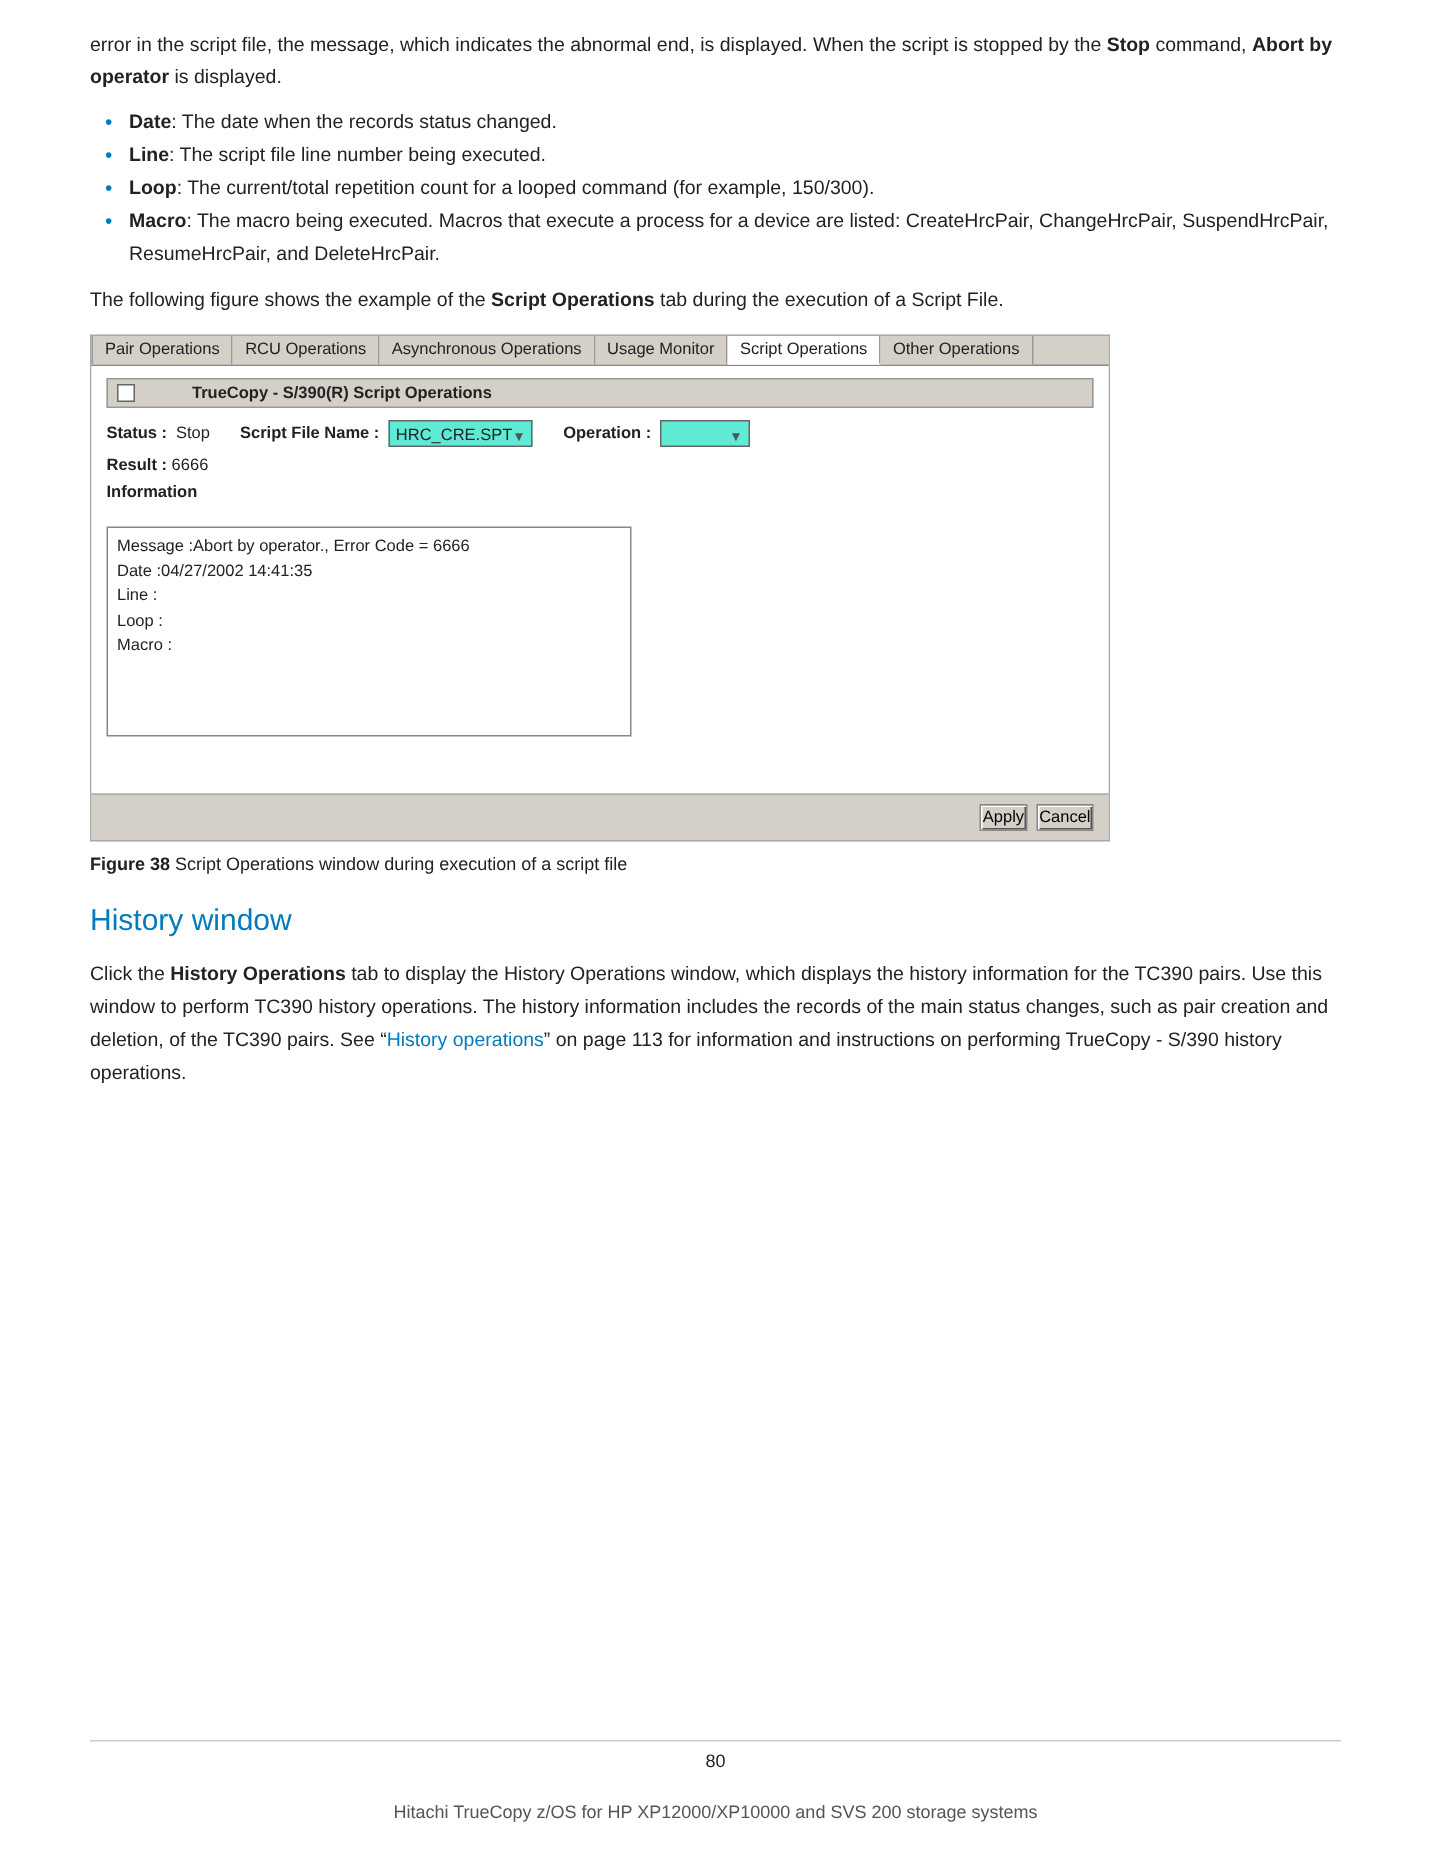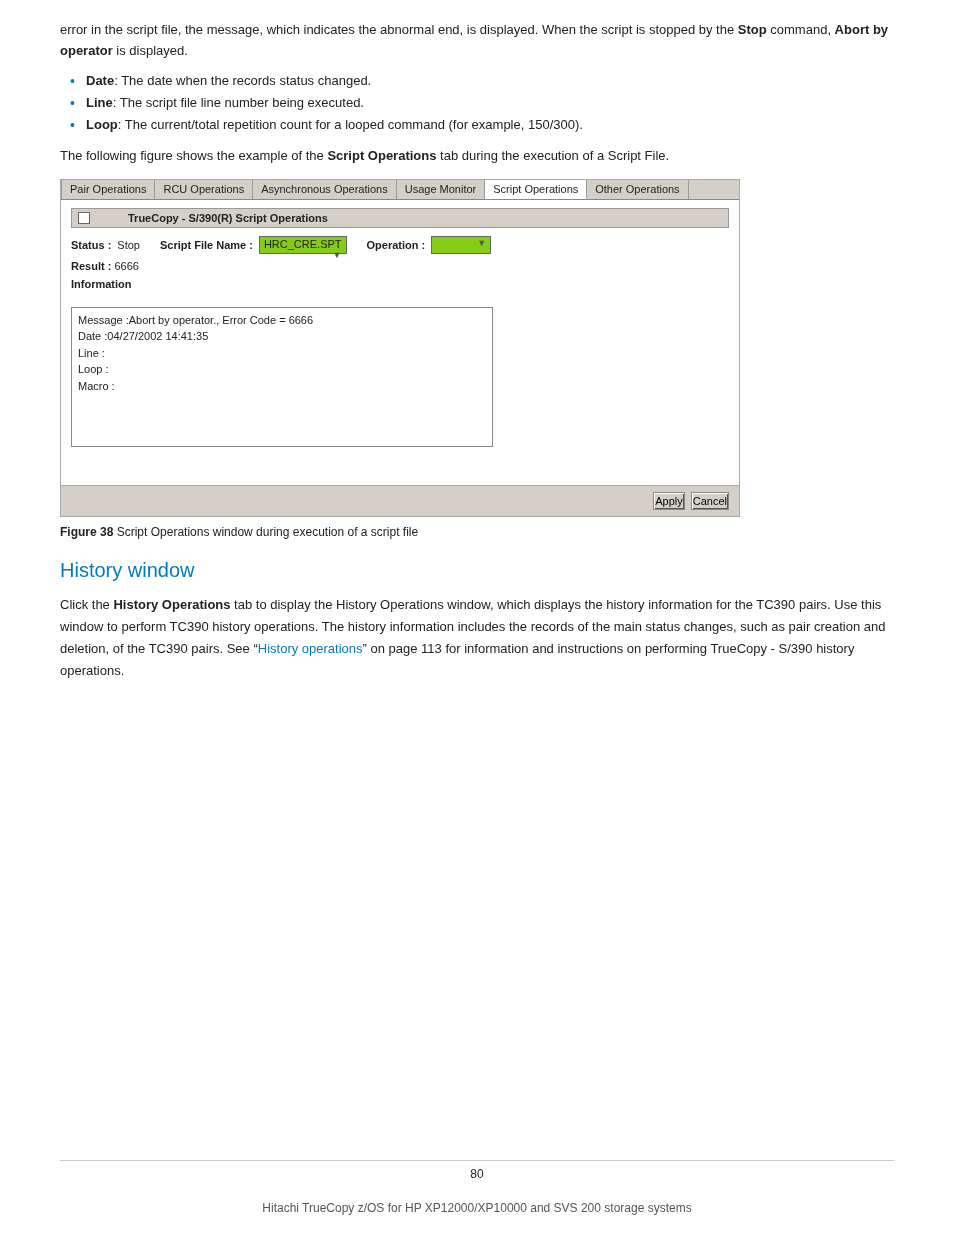--- a/index.html
+++ b/index.html
@@ -120,27 +120,26 @@
       display: flex;
       align-items: center;
       gap: 6px;
     }
     .status-row .field-label {
       font-weight: bold;
     }
     .dropdown-box {
       display: inline-flex;
       align-items: flex-end;
-      background: #84cc16;
+      background: #5eead4;
       border: 1px solid #666;
       font-size: 11px;
       padding: 1px 4px;
       min-width: 80px;
       height: 18px;
-      flex-direction: column;
     }
     .dropdown-box .arrow {
       margin-left: auto;
       font-size: 9px;
       color: #555;
     }
 
     .result-row {
       font-size: 11px;
       margin-bottom: 6px;
@@ -158,21 +157,21 @@
       margin-bottom: 17px;
     }
 
     .info-box {
       border: 1px solid #888;
       background: #fff;
       padding: 4px 6px;
       font-size: 11px;
       color: #222;
       line-height: 1.5;
-      width: 422px;
+      width: 350px;
       min-height: 140px;
       margin-bottom: 30px;
     }
 
     .button-row {
       display: flex;
       justify-content: flex-end;
       gap: 6px;
       padding: 6px 10px;
       background: #d4d0c8;
@@ -246,20 +245,21 @@
 <div class="page-content">
 
   <p class="intro-text">
     <span>error in the script file, the message, which indicates the abnormal end, is displayed. When the script is stopped by the </span><b>Stop</b><span> command, </span><b>Abort by operator</b><span> is displayed.</span>
   </p>
 
   <ul class="bullet-list">
     <li><b>Date</b><span>: The date when the records status changed.</span></li>
     <li><b>Line</b><span>: The script file line number being executed.</span></li>
     <li><b>Loop</b><span>: The current/total repetition count for a looped command (for example, 150/300).</span></li>
+    <li><b>Macro</b><span>: The macro being executed. Macros that execute a process for a device are listed: CreateHrcPair, ChangeHrcPair, SuspendHrcPair, ResumeHrcPair, and DeleteHrcPair.</span></li>
   </ul>
 
   <p class="figure-caption-text">
     <span>The following figure shows the example of the </span><b>Script Operations</b><span> tab during the execution of a Script File.</span>
   </p>
 
   <div class="figure-container">
 
     <div class="tabs-bar">
       <div class="tab-item">Pair Operations</div>

